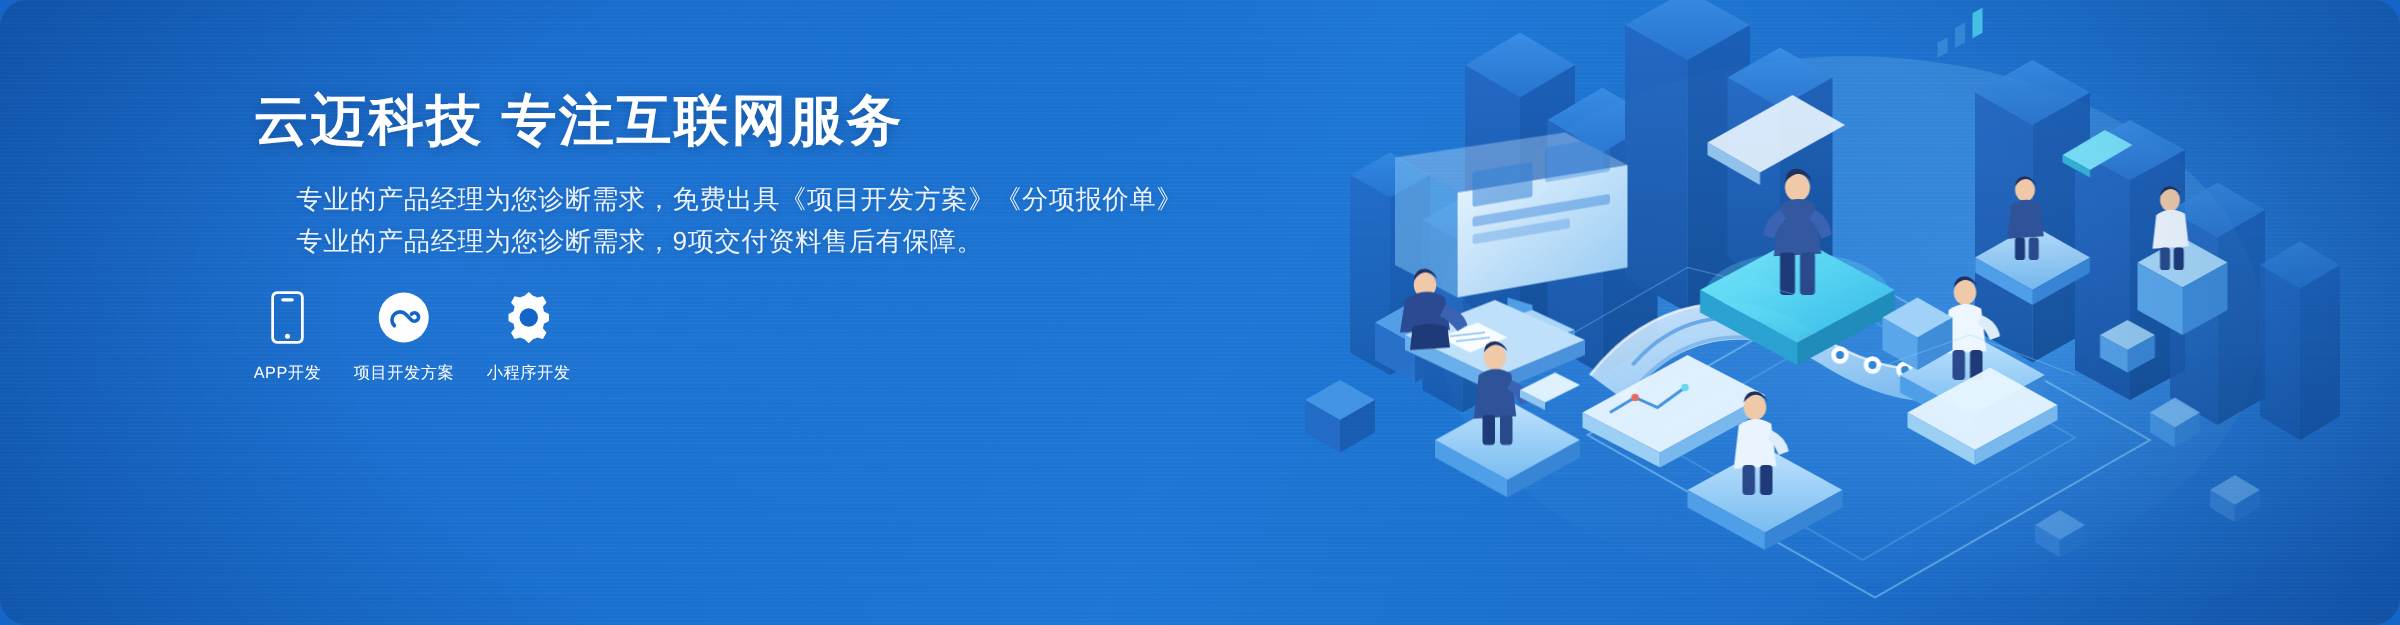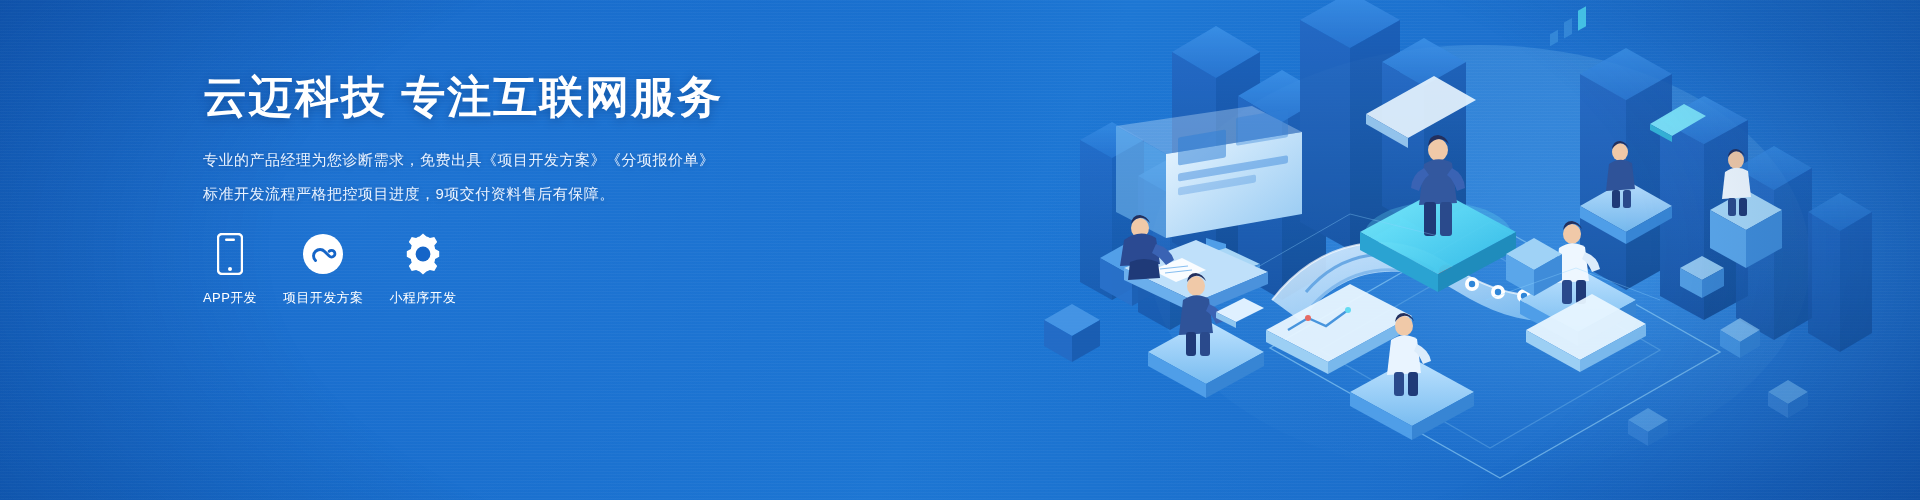--- a/index.html
+++ b/index.html
@@ -10,20 +10,21 @@
   }
 
   #banner {
     position:relative;
     width:1920px; height:500px;
     overflow:hidden;
     background:
       radial-gradient(ellipse 900px 520px at 86% 52%, rgba(60,150,235,0.55) 0%, rgba(40,120,215,0.15) 45%, rgba(0,0,0,0) 72%),
       radial-gradient(ellipse 1100px 700px at 18% 42%, rgba(45,135,228,0.40) 0%, rgba(22,98,200,0.05) 60%, rgba(0,0,0,0) 78%),
       linear-gradient(118deg, #0f58b8 0%, #1569c9 26%, #1d77d4 52%, #1a6ecb 74%, #1259b5 100%);
+    border-radius: 22px;
   }
   
   #texture {
     position:absolute; inset:0;
     background-image:repeating-linear-gradient(
       to bottom, rgba(255,255,255,0.030) 0px, rgba(255,255,255,0.030) 1px,
       rgba(0,0,0,0) 1px, rgba(0,0,0,0) 3px);
     pointer-events:none;
   }
   #vignette {
@@ -43,25 +44,26 @@
     font-size:44px;
     font-weight:bold;
     letter-spacing:2px;
     line-height:1.12;
     white-space:nowrap;
     text-shadow:0 2px 10px rgba(2,38,90,0.35);
   }
   #subtitle { margin-top:22px; }
   .sub-line {
     color:#eaf3ff;
-    font-size:15px;
+    font-size:21px;
     line-height:34px;
     letter-spacing:0.5px;
     white-space:nowrap;
     text-shadow:0 1px 5px rgba(2,38,90,0.25);
+    margin-left:34px;
   }
 
   
   #services {
     position:absolute;
     left:203px; top:232px;
     display:flex;
     align-items:center;
   }
   .service {
@@ -439,21 +441,21 @@
       </g>
     </svg>
   </div>
 
   <div id="vignette"></div>
 
   <div id="copy">
     <h1 id="title">云迈科技 专注互联网服务</h1>
     <div id="subtitle">
       <div class="sub-line">专业的产品经理为您诊断需求，免费出具《项目开发方案》《分项报价单》</div>
-      <div class="sub-line">标准开发流程严格把控项目进度，9项交付资料售后有保障。</div>
+      <div class="sub-line">专业的产品经理为您诊断需求，9项交付资料售后有保障。</div>
     </div>
   </div>
 
   <div id="services">
 
     <div class="service">
       <span class="svc-icon">
         <svg width="26" height="42" viewBox="0 0 26 42">
           <rect x="1" y="1" width="24" height="40" rx="4" ry="4" fill="none" stroke="#ffffff" stroke-width="2.4"></rect>
           <rect x="8" y="5.5" width="10" height="2.6" rx="1.3" fill="#ffffff"></rect>

